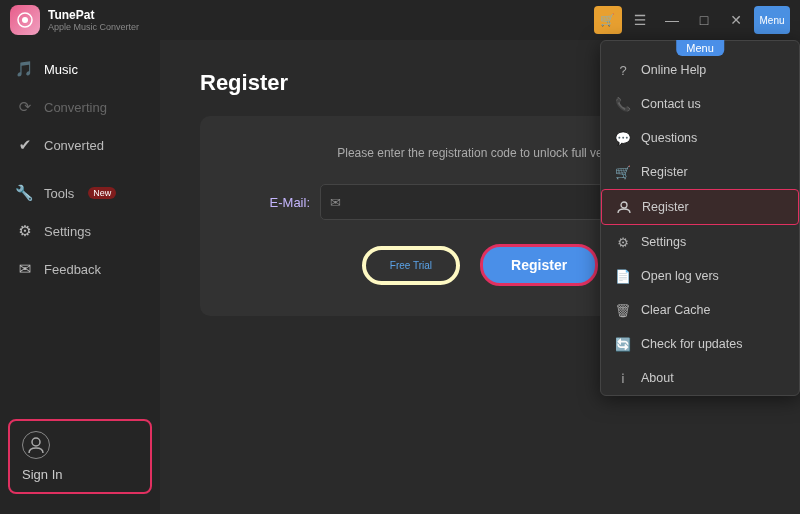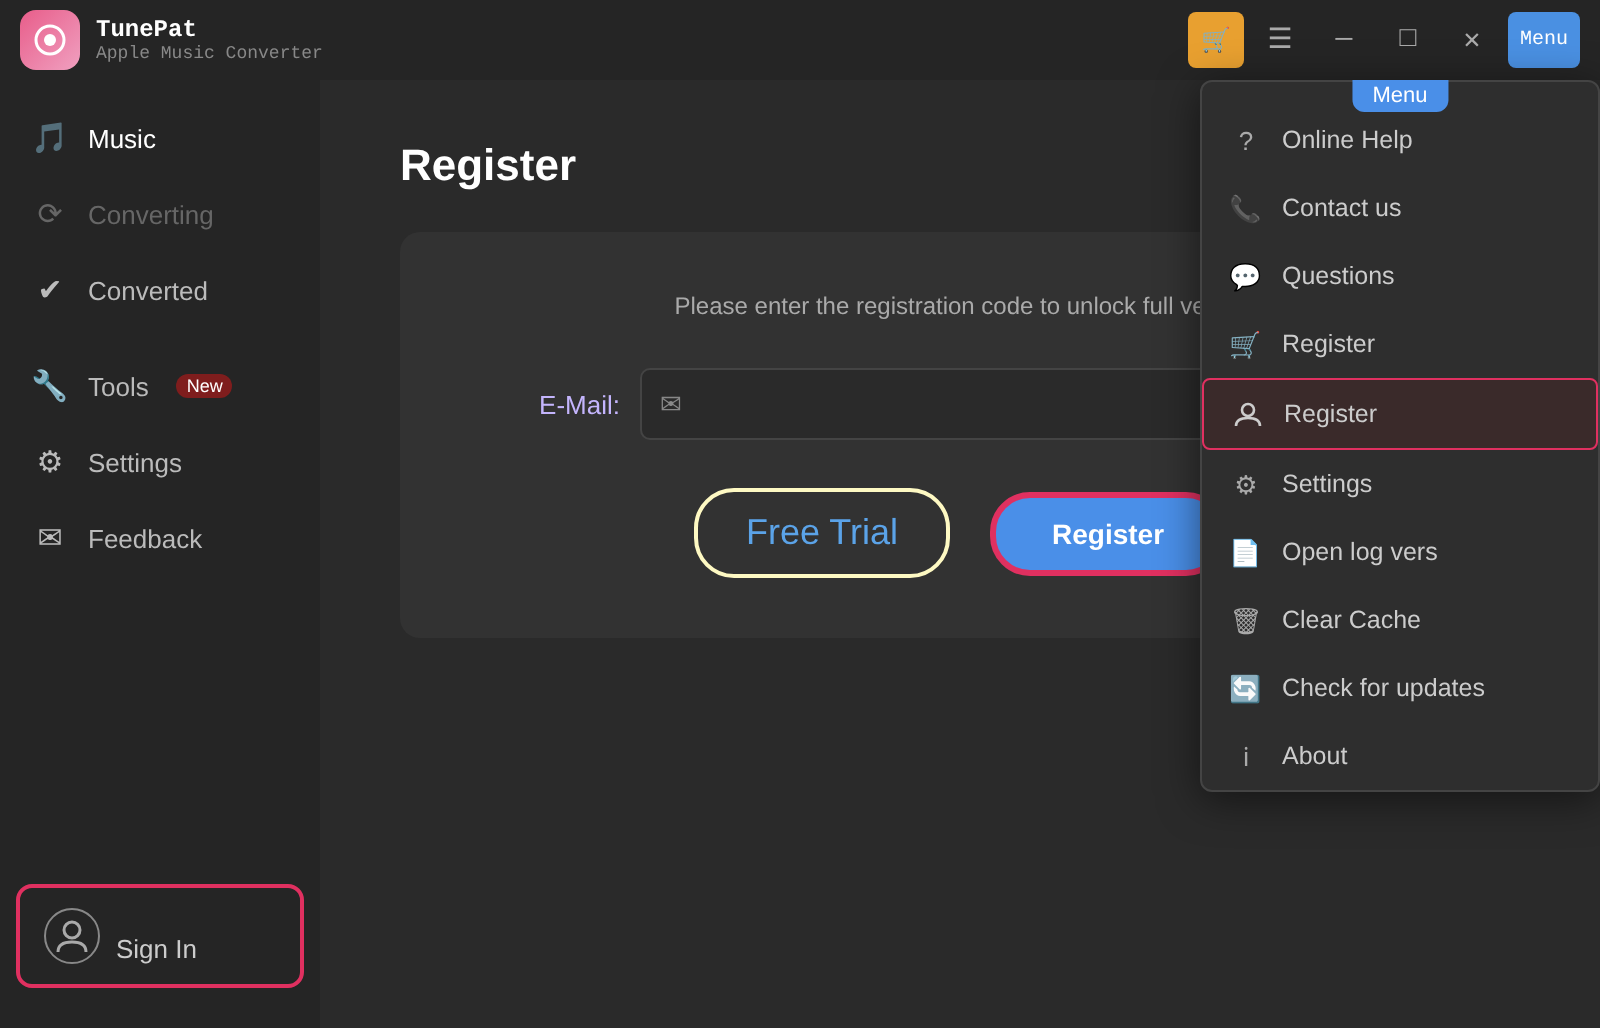--- a/index.html
+++ b/index.html
@@ -13,21 +13,20 @@
     }
 
     
     .titlebar {
       height: 40px;
       background: #252525;
       display: flex;
       align-items: center;
       padding: 0 10px;
       user-select: none;
-      font-family: Liberation Mono, monospace;
     }
     .titlebar-logo {
       width: 30px;
       height: 30px;
       background: linear-gradient(135deg, #e85d8a, #f0a0c0);
       border-radius: 8px;
       display: flex;
       align-items: center;
       justify-content: center;
       color: white;
@@ -122,24 +121,25 @@
       border-radius: 8px;
       margin-left: 4px;
     }
     .sidebar-spacer { flex: 1; }
     .signin-area {
       border: 2px solid #e03060;
       border-radius: 8px;
       margin: 10px 8px;
       padding: 10px 12px;
       display: flex;
-      align-items: flex-end;
+      align-items: flex-start;
       gap: 8px;
       cursor: pointer;
       color: #ccc;
+      flex-direction: column;
     }
     .signin-avatar {
       width: 28px;
       height: 28px;
       border-radius: 50%;
       border: 1px solid #888;
       display: flex;
       align-items: center;
       justify-content: center;
       font-size: 16px;
@@ -230,24 +230,24 @@
       border: none;
       border-radius: 20px;
       padding: 10px 28px;
       font-size: 14px;
       cursor: pointer;
       font-weight: 600;
     }
     .btn-trial {
       background: transparent;
       color: #5ba3e8;
-      border: 2px solid #fef9c3;
+      border: 4px solid #fef9c3;
       border-radius: 20px;
       padding: 10px 24px;
-      font-size: 18px;
+      font-size: 10px;
       cursor: pointer;
     }
     .btn-register {
       background: #4a8fe8;
       color: white;
       border: 3px solid #e03060;
       border-radius: 20px;
       padding: 10px 28px;
       font-size: 14px;
       cursor: pointer;

